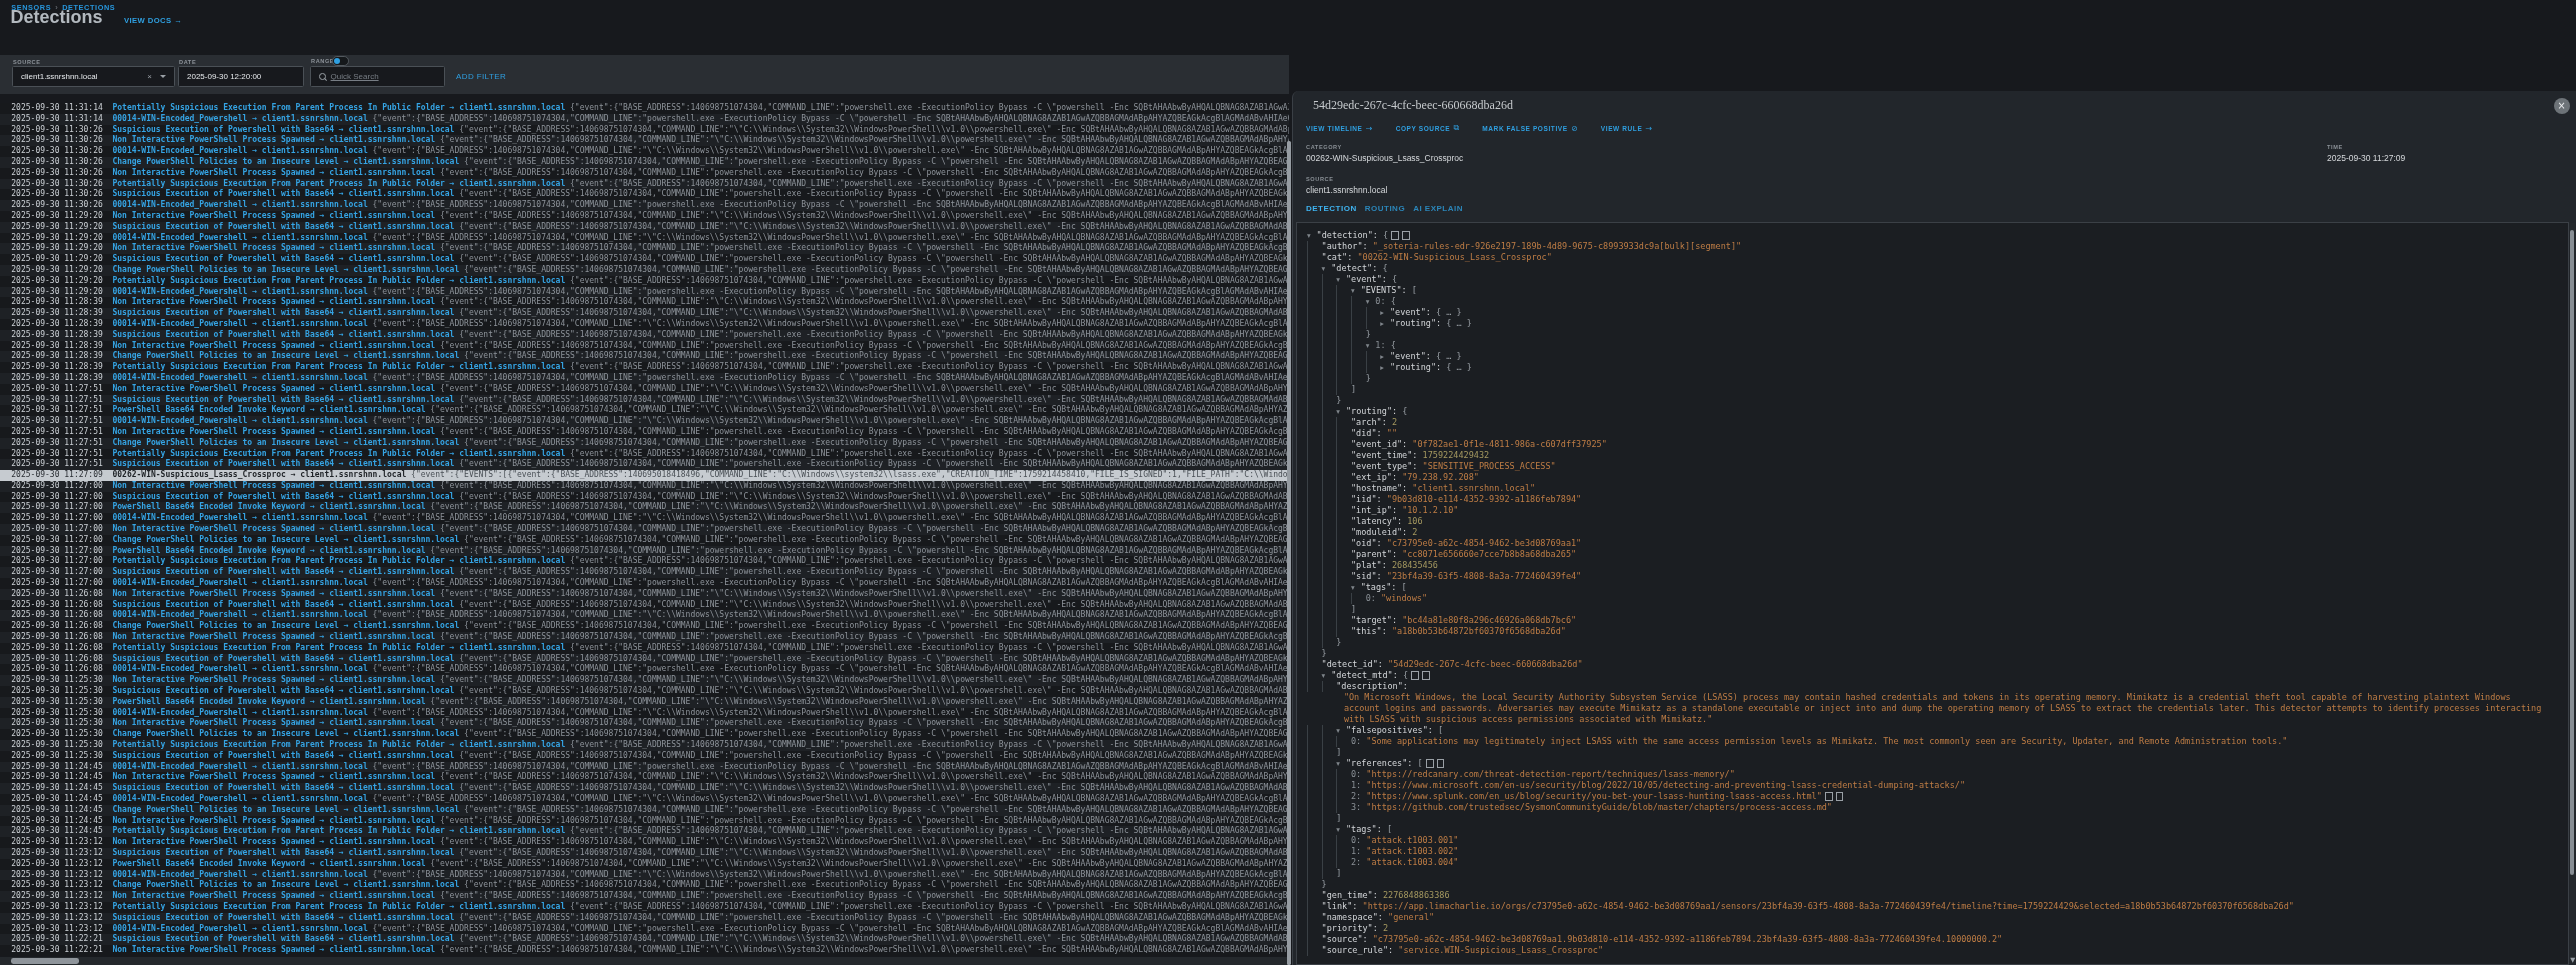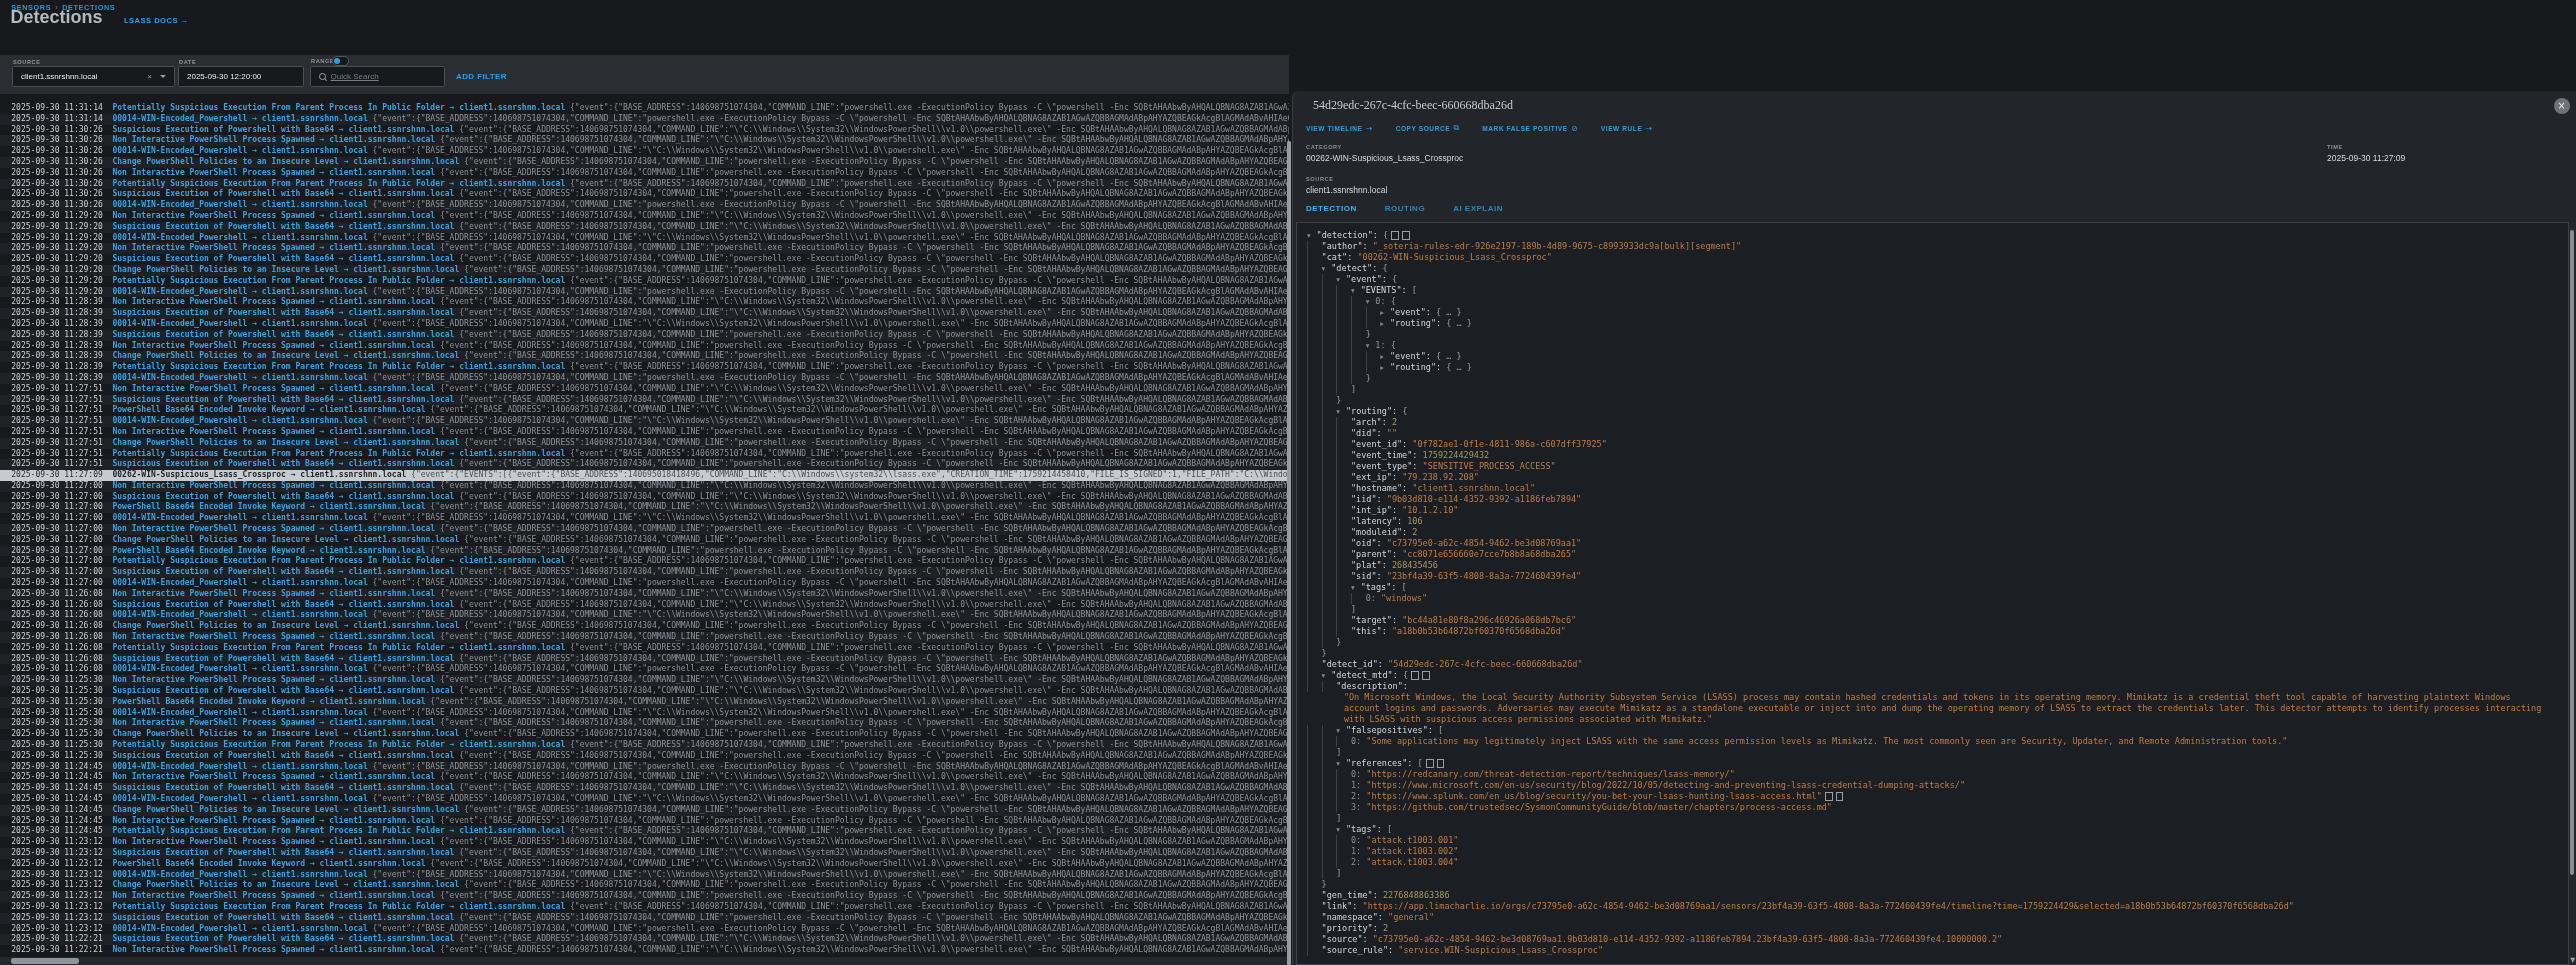--- a/index.html
+++ b/index.html
@@ -21,21 +21,21 @@
   .src-clear{color:#9aa0a6;margin-left:auto;margin-right:8px;font-size:8px;cursor:pointer;}
   .src-chev{width:0;height:0;border-left:3.2px solid transparent;border-right:3.2px solid transparent;
             border-top:3.2px solid #9aa0a6;margin-right:8px;cursor:pointer;}
   .toggle{position:absolute;left:332px;top:56px;width:14.5px;height:8px;border-radius:4.8px;background:#15181b;
           border:0.8px solid #53595f;cursor:pointer;}
   .toggle .knob{position:absolute;left:0.8px;top:0.8px;width:6.5px;height:6.5px;border-radius:50%;background:#2f9fe0;}
   .mag{display:inline-block;width:4.8px;height:4.8px;border:1.2px solid #9aa0a6;border-radius:50%;
        position:relative;margin:0 4.8px 0 8px;}
   .mag:after{content:"";position:absolute;left:4px;top:4.8px;width:3.2px;height:1.2px;background:#9aa0a6;transform:rotate(45deg);}
   .placeholder{color:#777d84;text-decoration:underline;}
-  .add-filter{position:absolute;left:456px;top:72px;font-size:8px;font-weight:bold;letter-spacing:0.4px;color:#2f9fe0;cursor:pointer;}
+  .add-filter{position:absolute;left:456px;top:72px;font-size:8px;font-weight:normal;letter-spacing:0.4px;color:#2f9fe0;cursor:pointer;}
 
   
   .dtable{position:absolute;left:0;top:103px;width:1289px;height:853px;overflow:hidden;
           font-family:"DejaVu Sans Mono",monospace;font-size:8px;}
   .trow{height:10.8px;line-height:10.8px;white-space:pre;overflow:hidden;padding-left:11.3px;cursor:pointer;}
   .trow:nth-child(even){background:#1e2125;}
   .trow:nth-child(odd){background:#17191c;}
   .trow .t{color:#ccd1d6;}
   .trow .ti,.trow .ar,.trow .ho{color:#35a4e4;font-weight:bold;}
   .trow .js{color:#8d939a;}
@@ -51,21 +51,21 @@
   .panel{position:absolute;left:1292px;top:91px;width:1284px;height:874px;background:#22262b;
          border-top-left-radius:6.5px;border-left:0.8px solid #3a3f45;box-sizing:border-box;}
   .panel-id{position:absolute;left:20px;top:7.3px;font-family:Liberation Serif, serif;font-size:12px;color:#c6cacd;}
   .close-btn{position:absolute;right:6.5px;top:6.5px;width:16px;height:16px;border-radius:50%;background:#6d7378;
              color:#eceef0;font-size:9.7px;text-align:center;line-height:15.3px;cursor:pointer;font-family:"DejaVu Sans",sans-serif;}
   .ptoolbar{position:absolute;left:13px;top:32px;display:flex;gap:22.6px;}
   .tbtn{font-size:6.5px;font-weight:bold;letter-spacing:0.6px;color:#2f9fe0;cursor:pointer;display:flex;align-items:center;gap:3.2px;}
   .tbtn .ticon{font-family:"DejaVu Sans",sans-serif;font-size:8px;font-weight:normal;}
   .mlabel{position:absolute;font-size:5.6px;font-weight:bold;letter-spacing:0.6px;color:#8a9096;}
   .mvalue{position:absolute;font-size:8.5px;color:#d6d9dc;}
-  .tabs{position:absolute;left:13px;top:113px;display:flex;gap:28px;font-size:8px;font-weight:bold;letter-spacing:0.5px;}
+  .tabs{position:absolute;left:13px;top:113px;display:flex;gap:8px;font-size:8px;font-weight:bold;letter-spacing:0.5px;}
   .tab{color:#2b85b8;cursor:pointer;}
   .tab.active{color:#3fb3f0;}
 
   
   .viewer{position:absolute;left:3.2px;top:131px;width:1273px;height:743px;border:0.8px solid #3b4046;background:#1b1e22;
           overflow:hidden;font-family:"DejaVu Sans Mono",monospace;font-size:8.5px;padding:7.3px 0 0 9.7px;box-sizing:border-box;}
   .jline{line-height:11px;white-space:pre;display:flex;align-items:stretch;}
   .jline .g{display:inline-block;width:13.7px;border-left:0.8px solid #3a4045;flex:0 0 13.7px;}
   .ja{color:#7f858b;width:9.7px;flex:0 0 9.7px;font-family:"DejaVu Sans",sans-serif;font-size:7.3px;cursor:pointer;}
   .jk{color:#d4d7da;}
@@ -80,21 +80,21 @@
   .vscroll{position:absolute;right:1.6px;top:139px;width:4.8px;height:645px;background:#878d93;border-radius:2.4px;cursor:pointer;}
   .varrow{position:absolute;right:0.8px;bottom:0.8px;color:#9aa0a6;font-size:6.5px;font-family:"DejaVu Sans",sans-serif;cursor:pointer;}
 </style>
 </head>
 <body>
 
 <div class="breadcrumb">
   <span class="crumb">SENSORS</span><span class="crumb-sep">›</span><span class="crumb">DETECTIONS</span>
 </div>
 <div class="page-title">Detections</div>
-<div class="view-docs">LSASS DOCS →</div>
+<div class="view-docs">VIEW DOCS →</div>
 
 <div class="filterbar">
   <div class="flabel" style="left:13px;top:4px;">SOURCE</div>
   <div class="fbox" style="left:12px;top:11.3px;width:163px;">
     <span style="margin-left:8px;">client1.ssnrshnn.local</span>
     <span class="src-clear">×</span>
     <span class="src-chev"></span>
   </div>
   <div class="flabel" style="left:179px;top:4px;">DATE</div>
   <div class="fbox" style="left:178px;top:11.3px;width:126px;">

